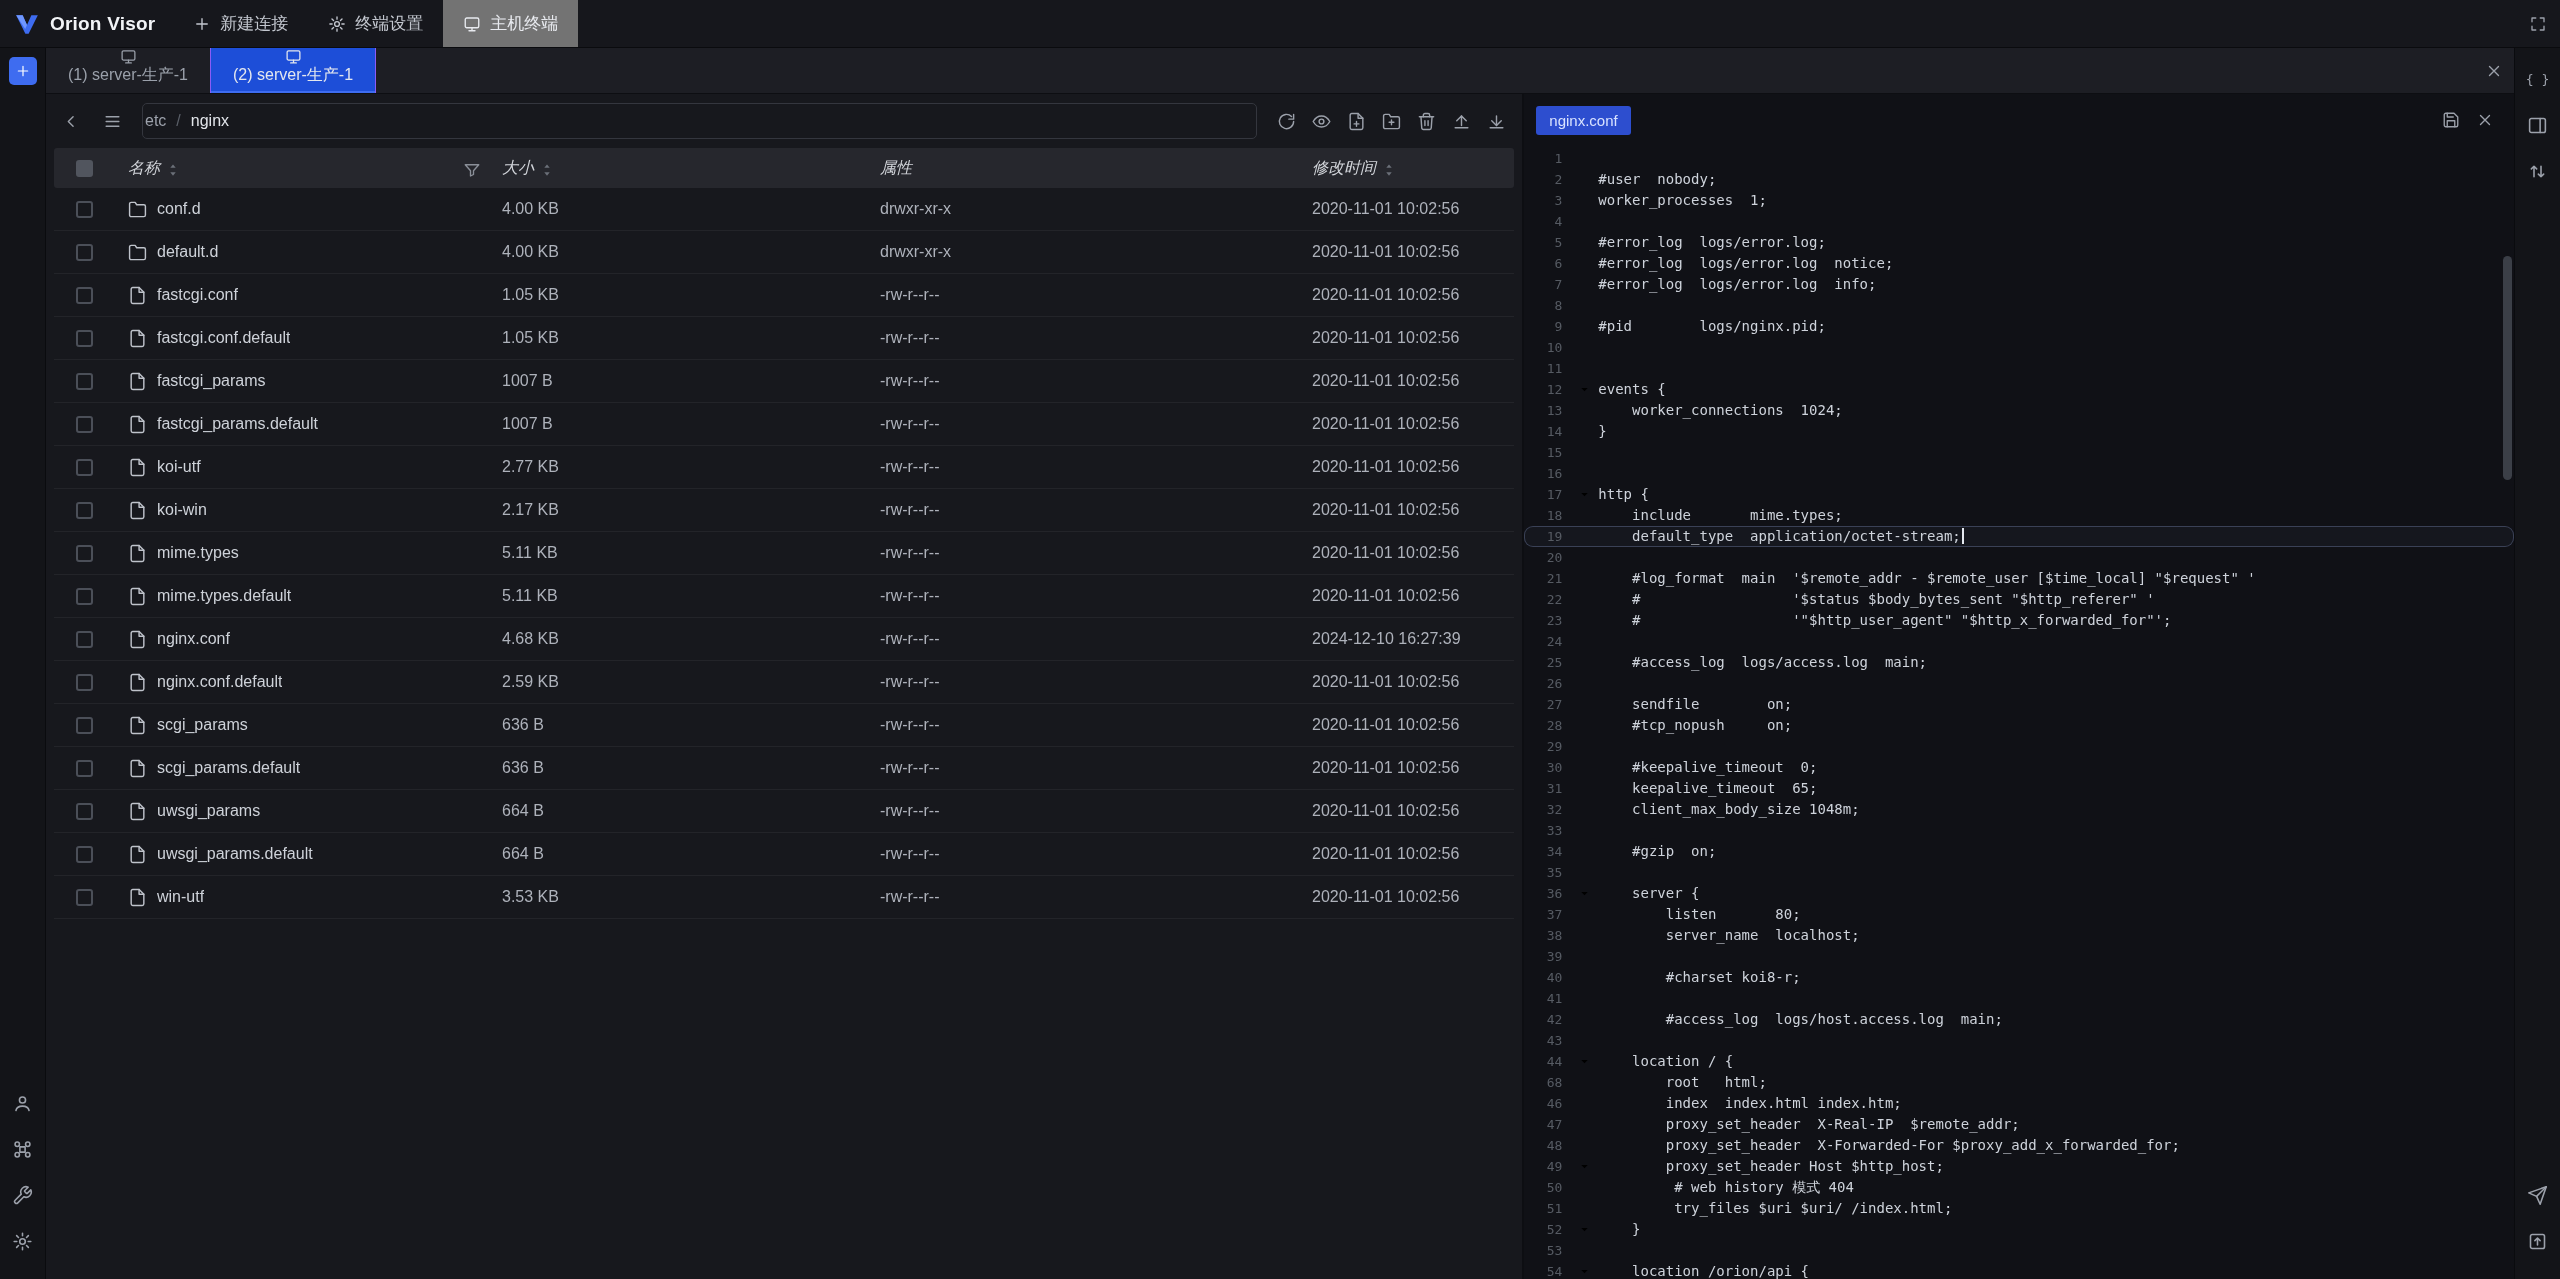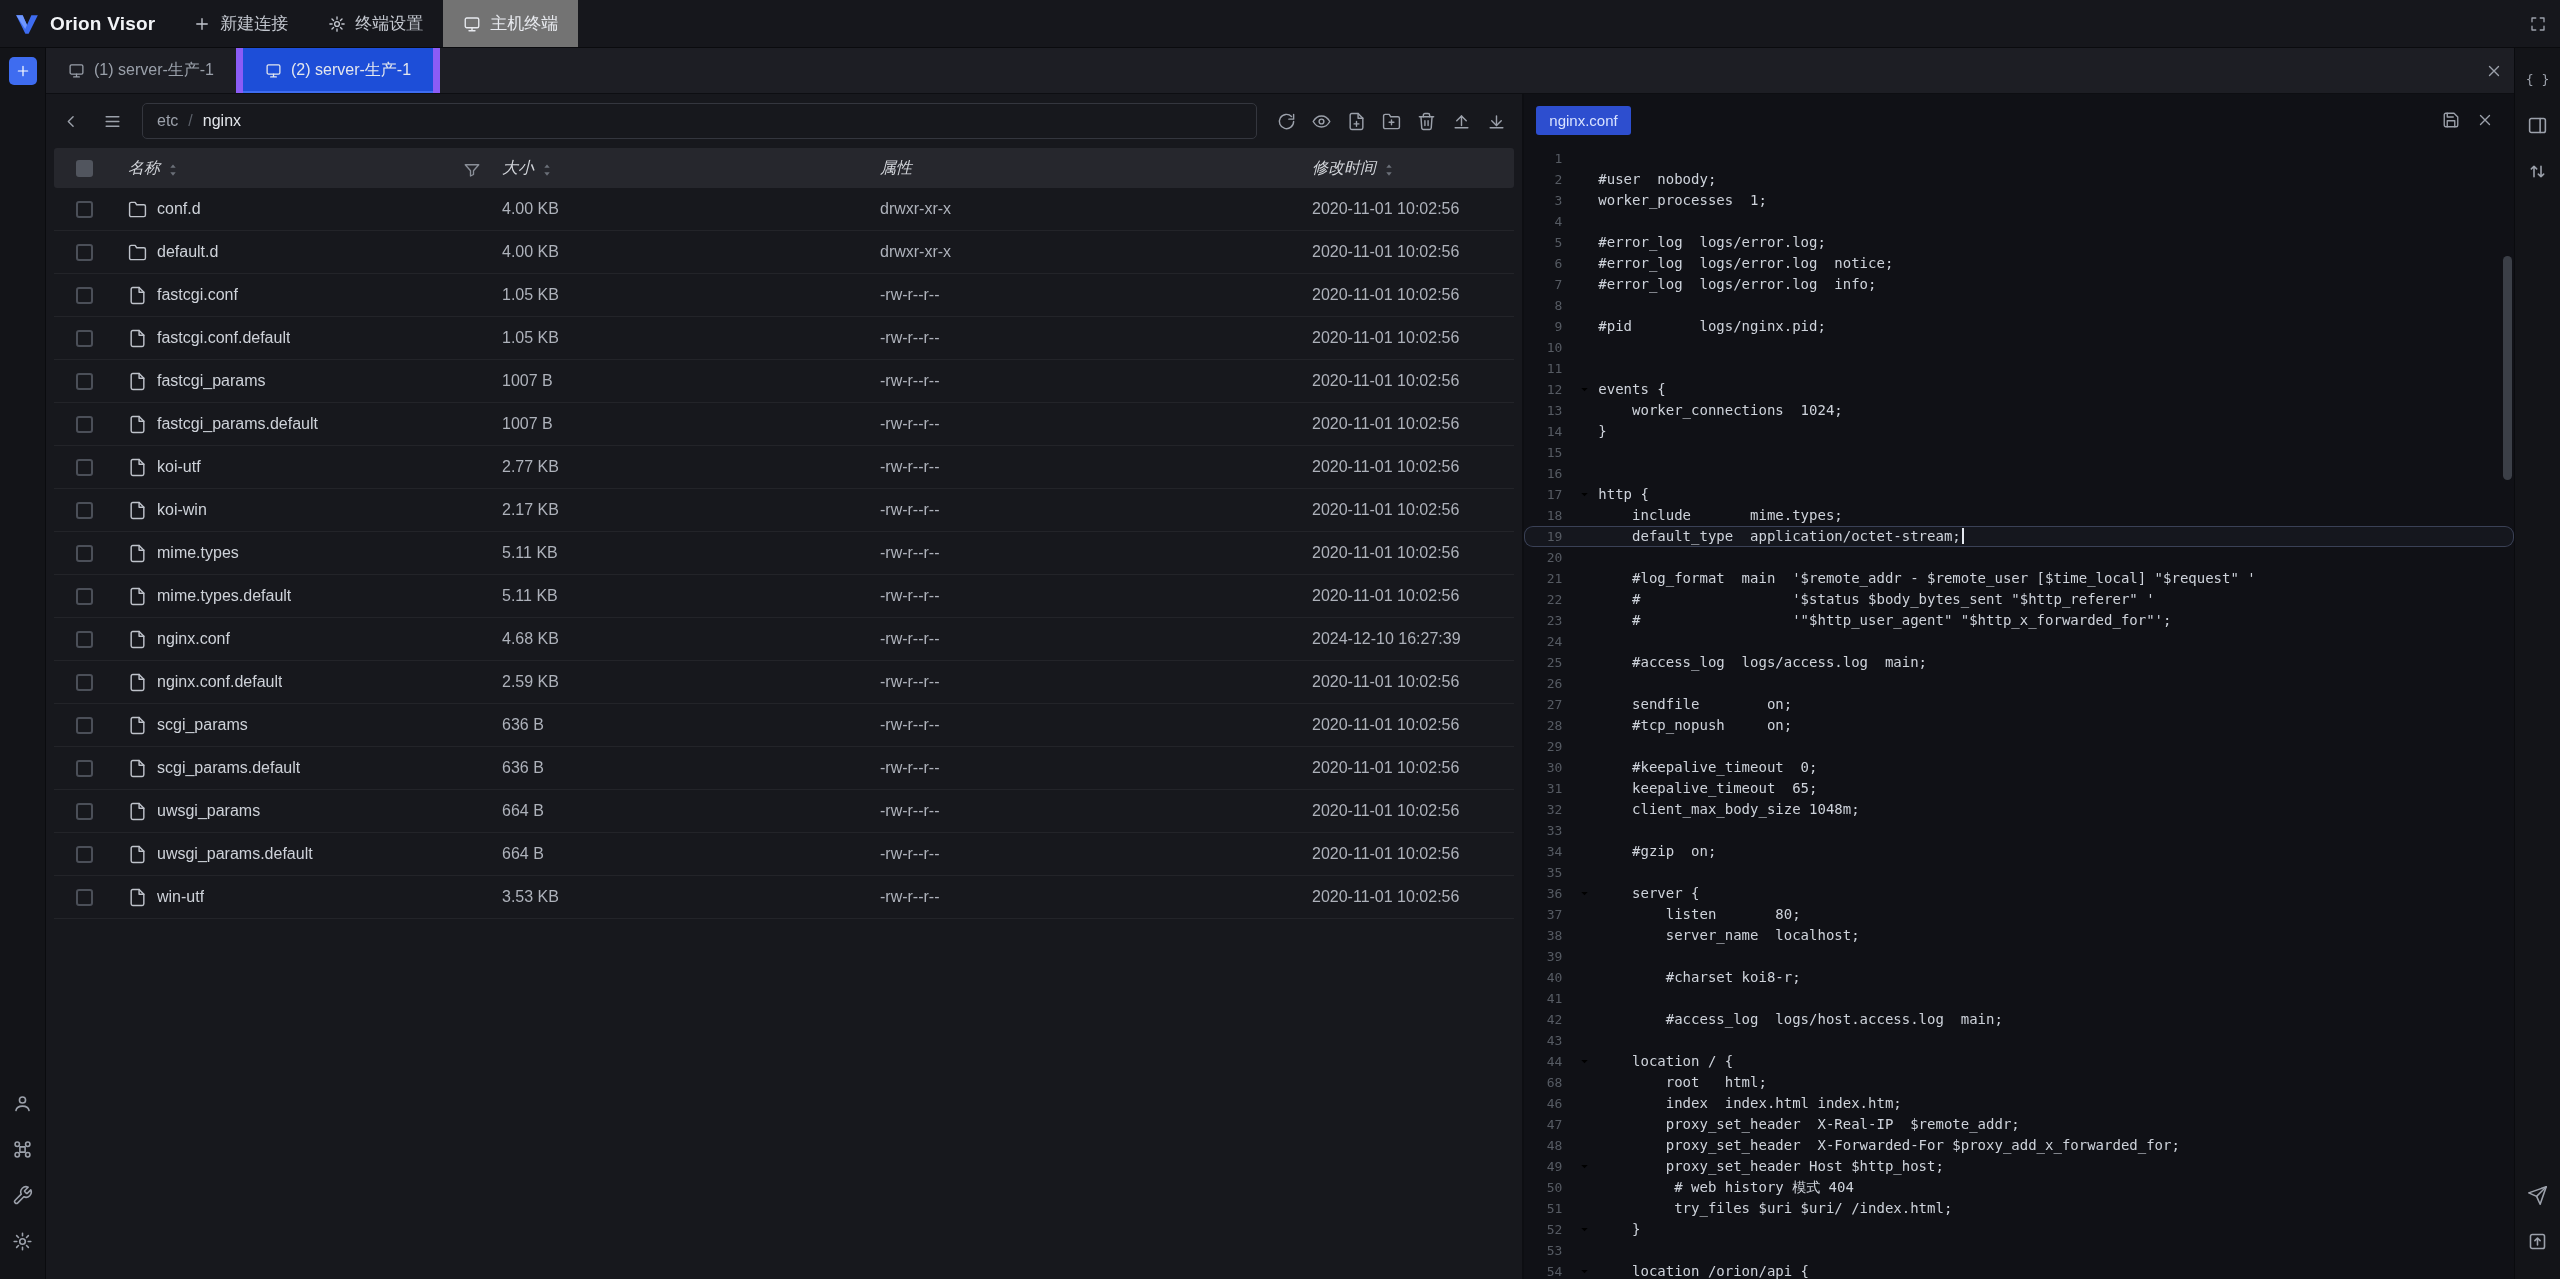--- a/index.html
+++ b/index.html
@@ -27,35 +27,35 @@
   .strip-grow{flex:1;}
   .sbtn{width:34px;height:34px;display:flex;align-items:center;justify-content:center;color:#9ca1ab;cursor:pointer;margin:6px 0;}
   .sbtn .ic{width:21px;height:21px;}
   .strip-top{display:flex;flex-direction:column;align-items:center;padding-top:8px;}
   .strip-bottom{display:flex;flex-direction:column;align-items:center;padding-bottom:18px;}
 
   
   .center{display:flex;flex-direction:column;min-width:0;}
   .tabbar{height:46px;background:#1d1e24;display:flex;align-items:stretch;border-bottom:1px solid #0d0e12;}
   .tabs{display:flex;align-items:stretch;}
-  .tab{display:flex;align-items:center;gap:9px;padding:0 22px;font-size:16px;color:#9aa0aa;border-right:7px solid #8b5cf6;cursor:pointer;}
+  .tab{display:flex;align-items:center;padding:0 22px;font-size:16px;color:#9aa0aa;border-right:1px solid #8b5cf6;cursor:pointer;flex-direction:column;}
   .tab .ic{width:17px;height:17px;}
   .tab.active{background:#1d4ed8;color:#e4e7ee;box-shadow:inset 0 -2px 0 #3e6cf0;}
   .tabbar .icon-btn{margin-left:auto;width:40px;}
 
   
   .workspace{flex:1;display:flex;min-height:0;background:#101116;}
   .file-panel{width:59.9%;background:#17181d;display:flex;flex-direction:column;border-right:2px solid #0d0e12;padding:0 8px;}
   .editor-panel{flex:1;background:#101116;display:flex;flex-direction:column;min-width:0;}
 
   
   .fm-toolbar{height:54px;display:flex;align-items:center;gap:6px;}
   .tbtn{width:35px;height:35px;display:flex;align-items:center;justify-content:center;color:#9ca1ab;cursor:pointer;border-radius:4px;}
   .tbtn .ic{width:19px;height:19px;}
-  .breadcrumb{flex:1;height:36px;border:1px solid #34363e;border-radius:5px;display:flex;align-items:center;padding:0 14px;gap:10px;font-size:16px;margin:0 6px;}
+  .breadcrumb{flex:1;height:36px;border:1px solid #34363e;border-radius:5px;display:flex;align-items:center;padding:0 2px;gap:10px;font-size:16px;margin:0 6px;}
   .breadcrumb .seg{color:#9ca1ab;cursor:pointer;}
   .breadcrumb .seg.cur{color:#e2e5ea;}
   .breadcrumb .sep{color:#5a5f68;}
   .fm-actions{display:flex;align-items:center;}
 
   
   .fm-header,.frow{display:grid;grid-template-columns:60px 374px 378px 432px 1fr;align-items:center;}
   .fm-header{height:40px;background:#26272d;border-radius:3px;font-size:16px;color:#d2d5da;font-style:italic;}
   .cell{display:flex;align-items:center;padding-left:14px;min-width:0;}
   .cell.cb{justify-content:center;padding-left:0;}

